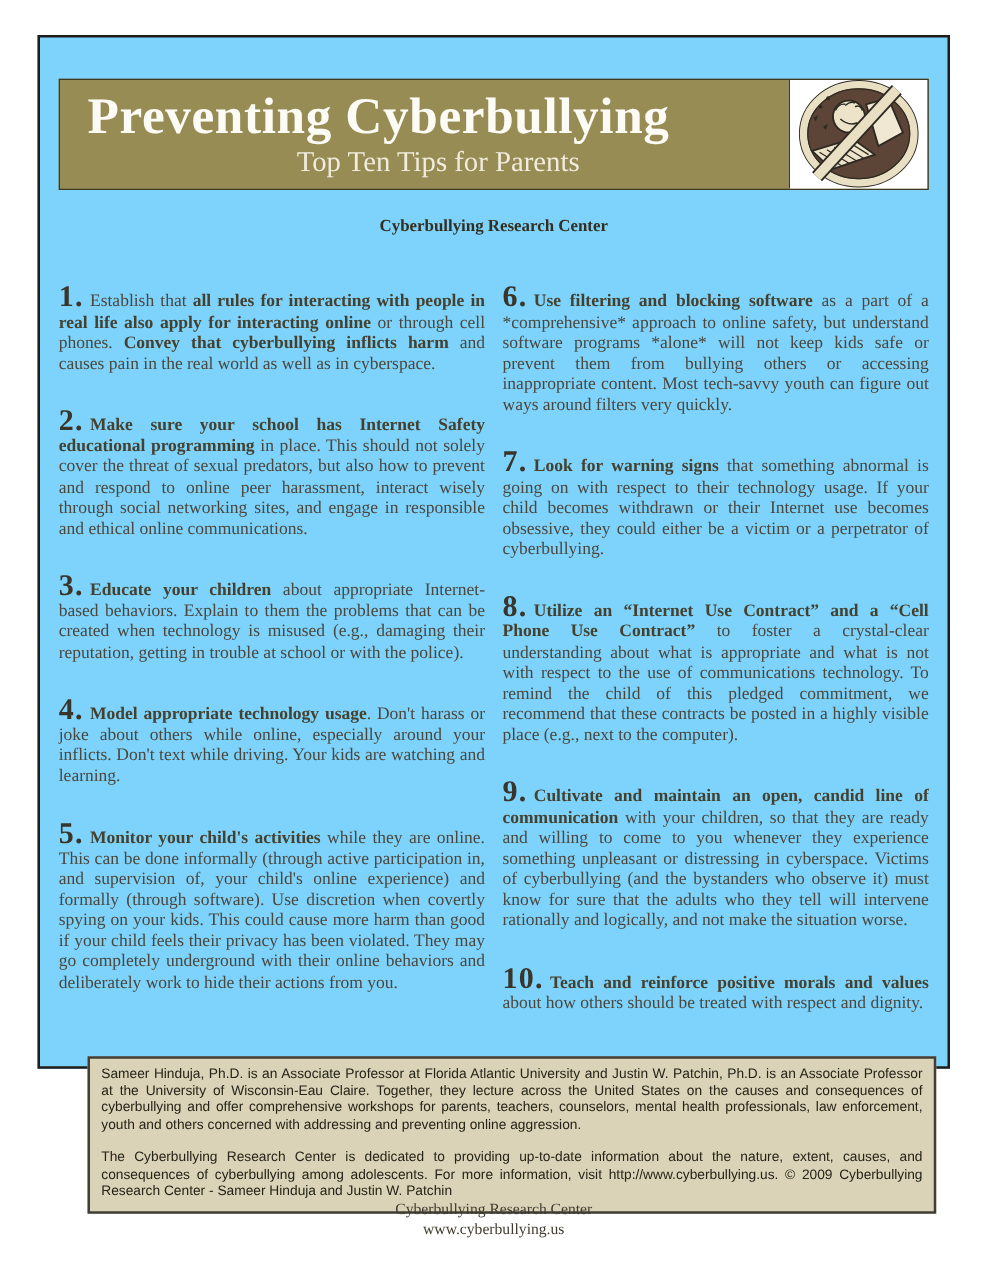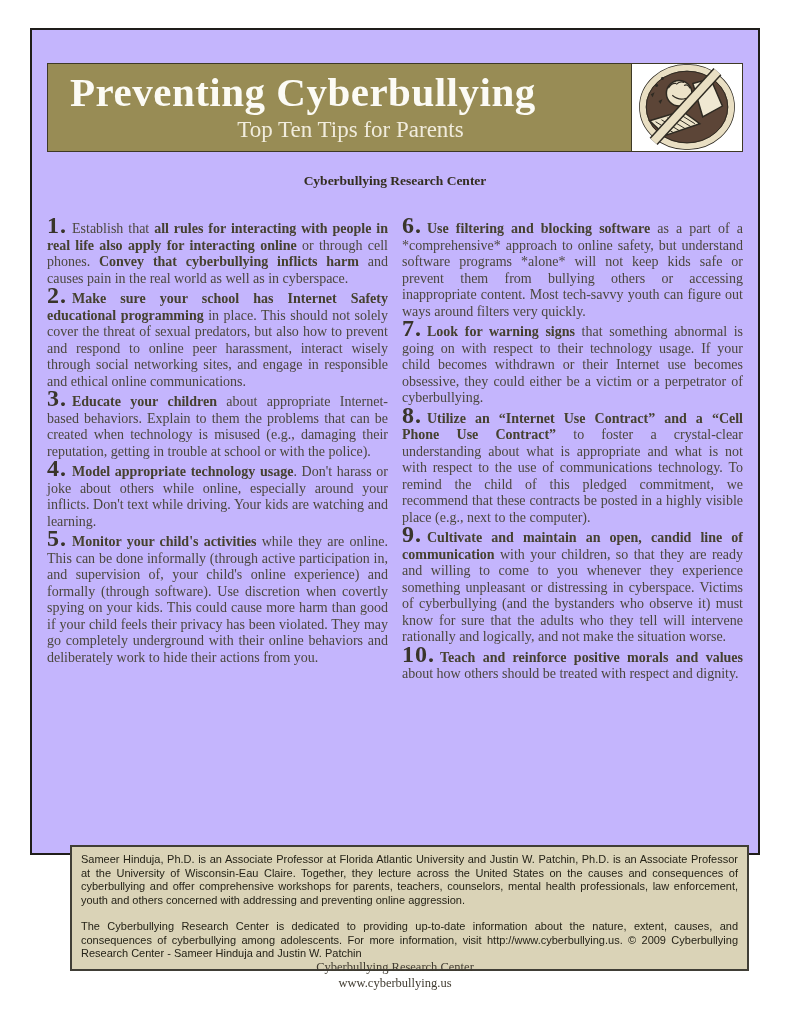--- a/index.html
+++ b/index.html
@@ -2,21 +2,21 @@
 <html><head>
 <meta charset="utf-8">
 <style>
   html,body { margin:0; padding:0; }
   body {
     width:792px; height:1024px; background:#ffffff; position:relative;
     font-family:"Liberation Serif", serif; overflow:hidden;
   }
   .page {
     position:absolute; left:30px; top:28px; width:730px; height:827px;
-    border:2px solid #1f1d1a; background:#c4b5fd; box-sizing:border-box;
+    border:2px solid #1f1d1a; background:#7dd3fc; box-sizing:border-box;
   }
   
   .banner {
     position:absolute; top:33px; left:15px; right:15px; height:89px;
     background:#988c55; border:1px solid #3e3925; box-sizing:border-box;
     display:flex; overflow:hidden;
   }
   .banner-text { flex:1; padding:5px 0 0 22px; }
   .banner-title {
     font-size:41px; font-weight:bold; color:#fcfbf5; line-height:46px;
@@ -25,26 +25,26 @@
   .banner-subtitle { font-size:23px; color:#f1ecdd; line-height:26px; margin-top:2px;text-align:center; }
   .logo-box {
     width:110px; background:#ffffff; display:flex; align-items:center;
     justify-content:center; border-left:1px solid #3e3925;
   }
   
   .authors { position:absolute; top:139px; left:0; right:0; text-align:center; }
   .authors-line { font-size:17px; font-weight:bold; color:#332e20; line-height:20px; }
   .org-line { font-size:13.5px; font-weight:bold; color:#332e20; line-height:17px; margin-top:3px; }
   
-  .columns { position:absolute; top:187px; left:15px; right:15px; display:flex; gap:14px; }
+  .columns { position:absolute; top:200px; left:15px; right:15px; display:flex; gap:14px; }
   .column { flex:1; min-width:0; }
   .tip {
     text-align:justify; font-size:14px; line-height:16.5px; color:#4b473d;
   }
-  .tip + .tip { }
+  .tip + .tip { margin-top:29px; }
   .tip-number {
     font-size:24px; font-weight:bold; color:#39352b; line-height:16px;
     margin-right:5px; letter-spacing:1px;
   }
   .seg.bold { font-weight:bold; color:#45412f; }
   
   .bio-box {
     position:absolute; top:815px; left:10px; right:9px; box-sizing:border-box;
     background:#dad3b7; border:2px solid #403e36; padding:6px 9px 8px 9px;
     font-family:"Liberation Sans", sans-serif; font-size:11px; line-height:13.5px;

